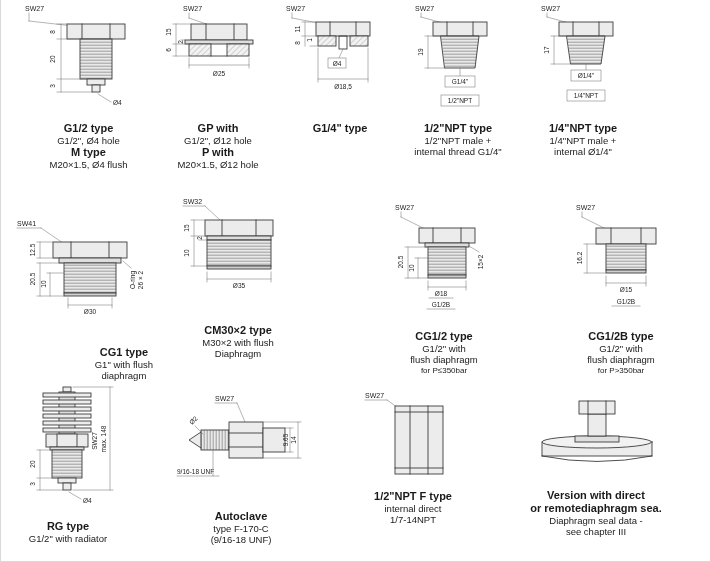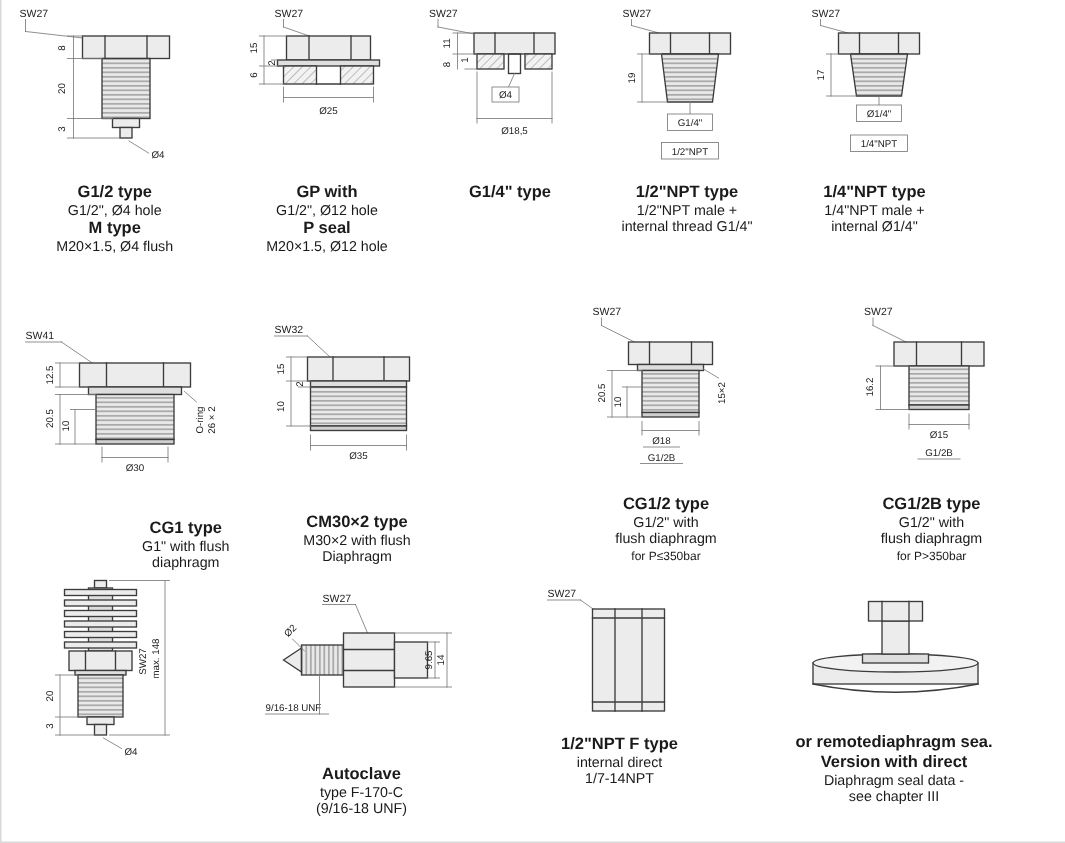--- a/index.html
+++ b/index.html
@@ -44,21 +44,21 @@
         <rect width="3" height="6" fill="#e9e9e9" stroke="none"></rect>
         <line x1="1.2" y1="0" x2="1.2" y2="6" stroke="#8a8a8a" stroke-width="0.8"></line>
       </pattern>
       <pattern id="pHatch" width="4" height="4" patternUnits="userSpaceOnUse" patternTransform="rotate(45)">
         <rect width="4" height="4" fill="#f2f2f2" stroke="none"></rect>
         <line x1="0" y1="0" x2="0" y2="4" stroke="#9a9a9a" stroke-width="0.8"></line>
       </pattern>
     </defs>
   </svg>
 
-  <div class="cell" style="left:8px; top:2px; width:135px;justify-content:space-between;">
+  <div class="cell" style="left:20px; top:2px; width:135px;justify-content:space-between;">
     <svg class="d" width="135" height="120" viewBox="0 0 135 120">
       <text class="sw" x="4" y="9">SW27</text>
       <line class="thin" x1="8" y1="11" x2="8" y2="19"></line>
         <line class="thin" x1="8" y1="19" x2="52" y2="24"></line>
       <rect class="fill" x="46" y="22" width="58" height="15"></rect>
       <line x1="61" y1="22" x2="61" y2="37"></line>
         <line x1="89" y1="22" x2="89" y2="37"></line>
       <rect class="thr" x="59" y="37" width="32" height="40"></rect>
       <rect class="fill" x="66" y="77" width="18" height="6"></rect>
       <rect class="fill" x="71" y="83" width="8" height="7"></rect>
@@ -102,21 +102,21 @@
       <line class="thin" x1="20" y1="42" x2="36" y2="42"></line>
       <line class="thin" x1="20" y1="54" x2="36" y2="54"></line>
       <line class="thin" x1="23" y1="22" x2="23" y2="54"></line>
       <text class="dim" x="18" y="30" transform="rotate(-90 18 30)" text-anchor="middle">15</text>
       <text class="dim" x="30" y="40" transform="rotate(-90 30 40)" text-anchor="middle">2</text>
       <text class="dim" x="18" y="48" transform="rotate(-90 18 48)" text-anchor="middle">6</text>
     </svg>
     <div class="caption">
       <div class="cap-title">GP with</div>
       <div class="cap-sub">G1/2", Ø12 hole</div>
-      <div class="cap-title">P seal</div>
+      <div class="cap-title">P with</div>
       <div class="cap-sub">M20×1.5, Ø12 hole</div>
     </div>
   </div>
 
   <div class="cell" style="left:283px; top:2px; width:112px;">
     <svg class="d" width="112" height="120" viewBox="0 0 112 120">
       <text class="sw" x="2" y="9">SW27</text>
       <line class="thin" x1="8" y1="11" x2="8" y2="16"></line>
         <line class="thin" x1="8" y1="16" x2="34" y2="21"></line>
       <rect class="fill" x="32" y="20" width="54" height="14"></rect>
@@ -227,21 +227,21 @@
       <text class="dim" x="124" y="64" transform="rotate(-90 124 64)" text-anchor="middle">O-ring</text>
       <text class="dim" x="132" y="64" transform="rotate(-90 132 64)" text-anchor="middle">26 × 2</text>
     </svg>
     <div class="caption">
       <div class="cap-title">CG1 type</div>
       <div class="cap-sub">G1" with flush</div>
       <div class="cap-sub">diaphragm</div>
     </div>
   </div>
 
-  <div class="cell" style="left:176px; top:212px; width:122px;">
+  <div class="cell" style="left:176px; top:194px; width:122px;">
     <svg class="d" width="122" height="130" viewBox="0 0 122 130">
       <text class="sw" x="6" y="10">SW32</text>
       <line class="thin" x1="6" y1="12" x2="28" y2="12"></line>
         <line class="thin" x1="28" y1="12" x2="44" y2="27"></line>
       <rect class="fill" x="28" y="26" width="68" height="16"></rect>
       <line x1="45" y1="26" x2="45" y2="42"></line>
         <line x1="79" y1="26" x2="79" y2="42"></line>
       <rect class="fill2" x="30" y="42" width="64" height="4"></rect>
       <rect class="thr" x="30" y="46" width="64" height="26"></rect>
       <rect class="dgray" x="30" y="72" width="64" height="3"></rect>
@@ -354,20 +354,24 @@
       <text class="dim" x="22" y="79" transform="rotate(-90 22 79)" text-anchor="middle">20</text>
       <text class="dim" x="22" y="99" transform="rotate(-90 22 99)" text-anchor="middle">3</text>
       <line class="thin" x1="56" y1="107" x2="68" y2="114"></line>
       <text class="dim" x="70" y="118">Ø4</text>
       <text class="dim" x="84" y="56" transform="rotate(-90 84 56)" text-anchor="middle">SW27</text>
       <line class="thin" x1="60" y1="2" x2="100" y2="2"></line>
       <line class="thin" x1="60" y1="105" x2="100" y2="105"></line>
       <line class="thin" x1="97" y1="2" x2="97" y2="105"></line>
       <text class="dim" x="93" y="54" transform="rotate(-90 93 54)" text-anchor="middle">max. 148</text>
     </svg>
+    <div class="caption">
+      <div class="cap-title">RG type</div>
+      <div class="cap-sub">G1/2" with radiator</div>
+    </div>
   </div>
 
   <div class="cell" style="left:172px; top:392px; width:136px;">
     <svg class="d" width="136" height="118" viewBox="0 0 136 118">
       <text class="sw" x="42" y="9">SW27</text>
       <line class="thin" x1="42" y1="11" x2="64" y2="11"></line>
         <line class="thin" x1="64" y1="11" x2="72" y2="30"></line>
       <polygon class="fill" points="28,40 16,48 28,56"></polygon>
       <rect class="thrv" x="28" y="38" width="28" height="20"></rect>
       <rect class="fill" x="56" y="30" width="34" height="36"></rect>
@@ -418,20 +422,20 @@
       <rect class="fill" x="27" y="49" width="110" height="14"></rect>
       <path d="M 27 63 Q 82 74 137 63"></path>
       <ellipse class="lfill" cx="82" cy="49" rx="55" ry="6"></ellipse>
       <rect class="fill2" x="60" y="43" width="44" height="6"></rect>
       <rect class="fill" x="73" y="21" width="18" height="22"></rect>
       <rect class="fill" x="64" y="8" width="36" height="13"></rect>
       <line x1="73" y1="8" x2="73" y2="21"></line>
         <line x1="91" y1="8" x2="91" y2="21"></line>
     </svg>
     <div class="caption">
+      <div class="cap-title">Version with direct</div>
       <div class="cap-title">or remotediaphragm sea.</div>
-      <div class="cap-title">Version with direct</div>
       <div class="cap-sub">Diaphragm seal data -</div>
       <div class="cap-sub">see chapter III</div>
     </div>
   </div>
 
 </div>
 
 </body></html>

